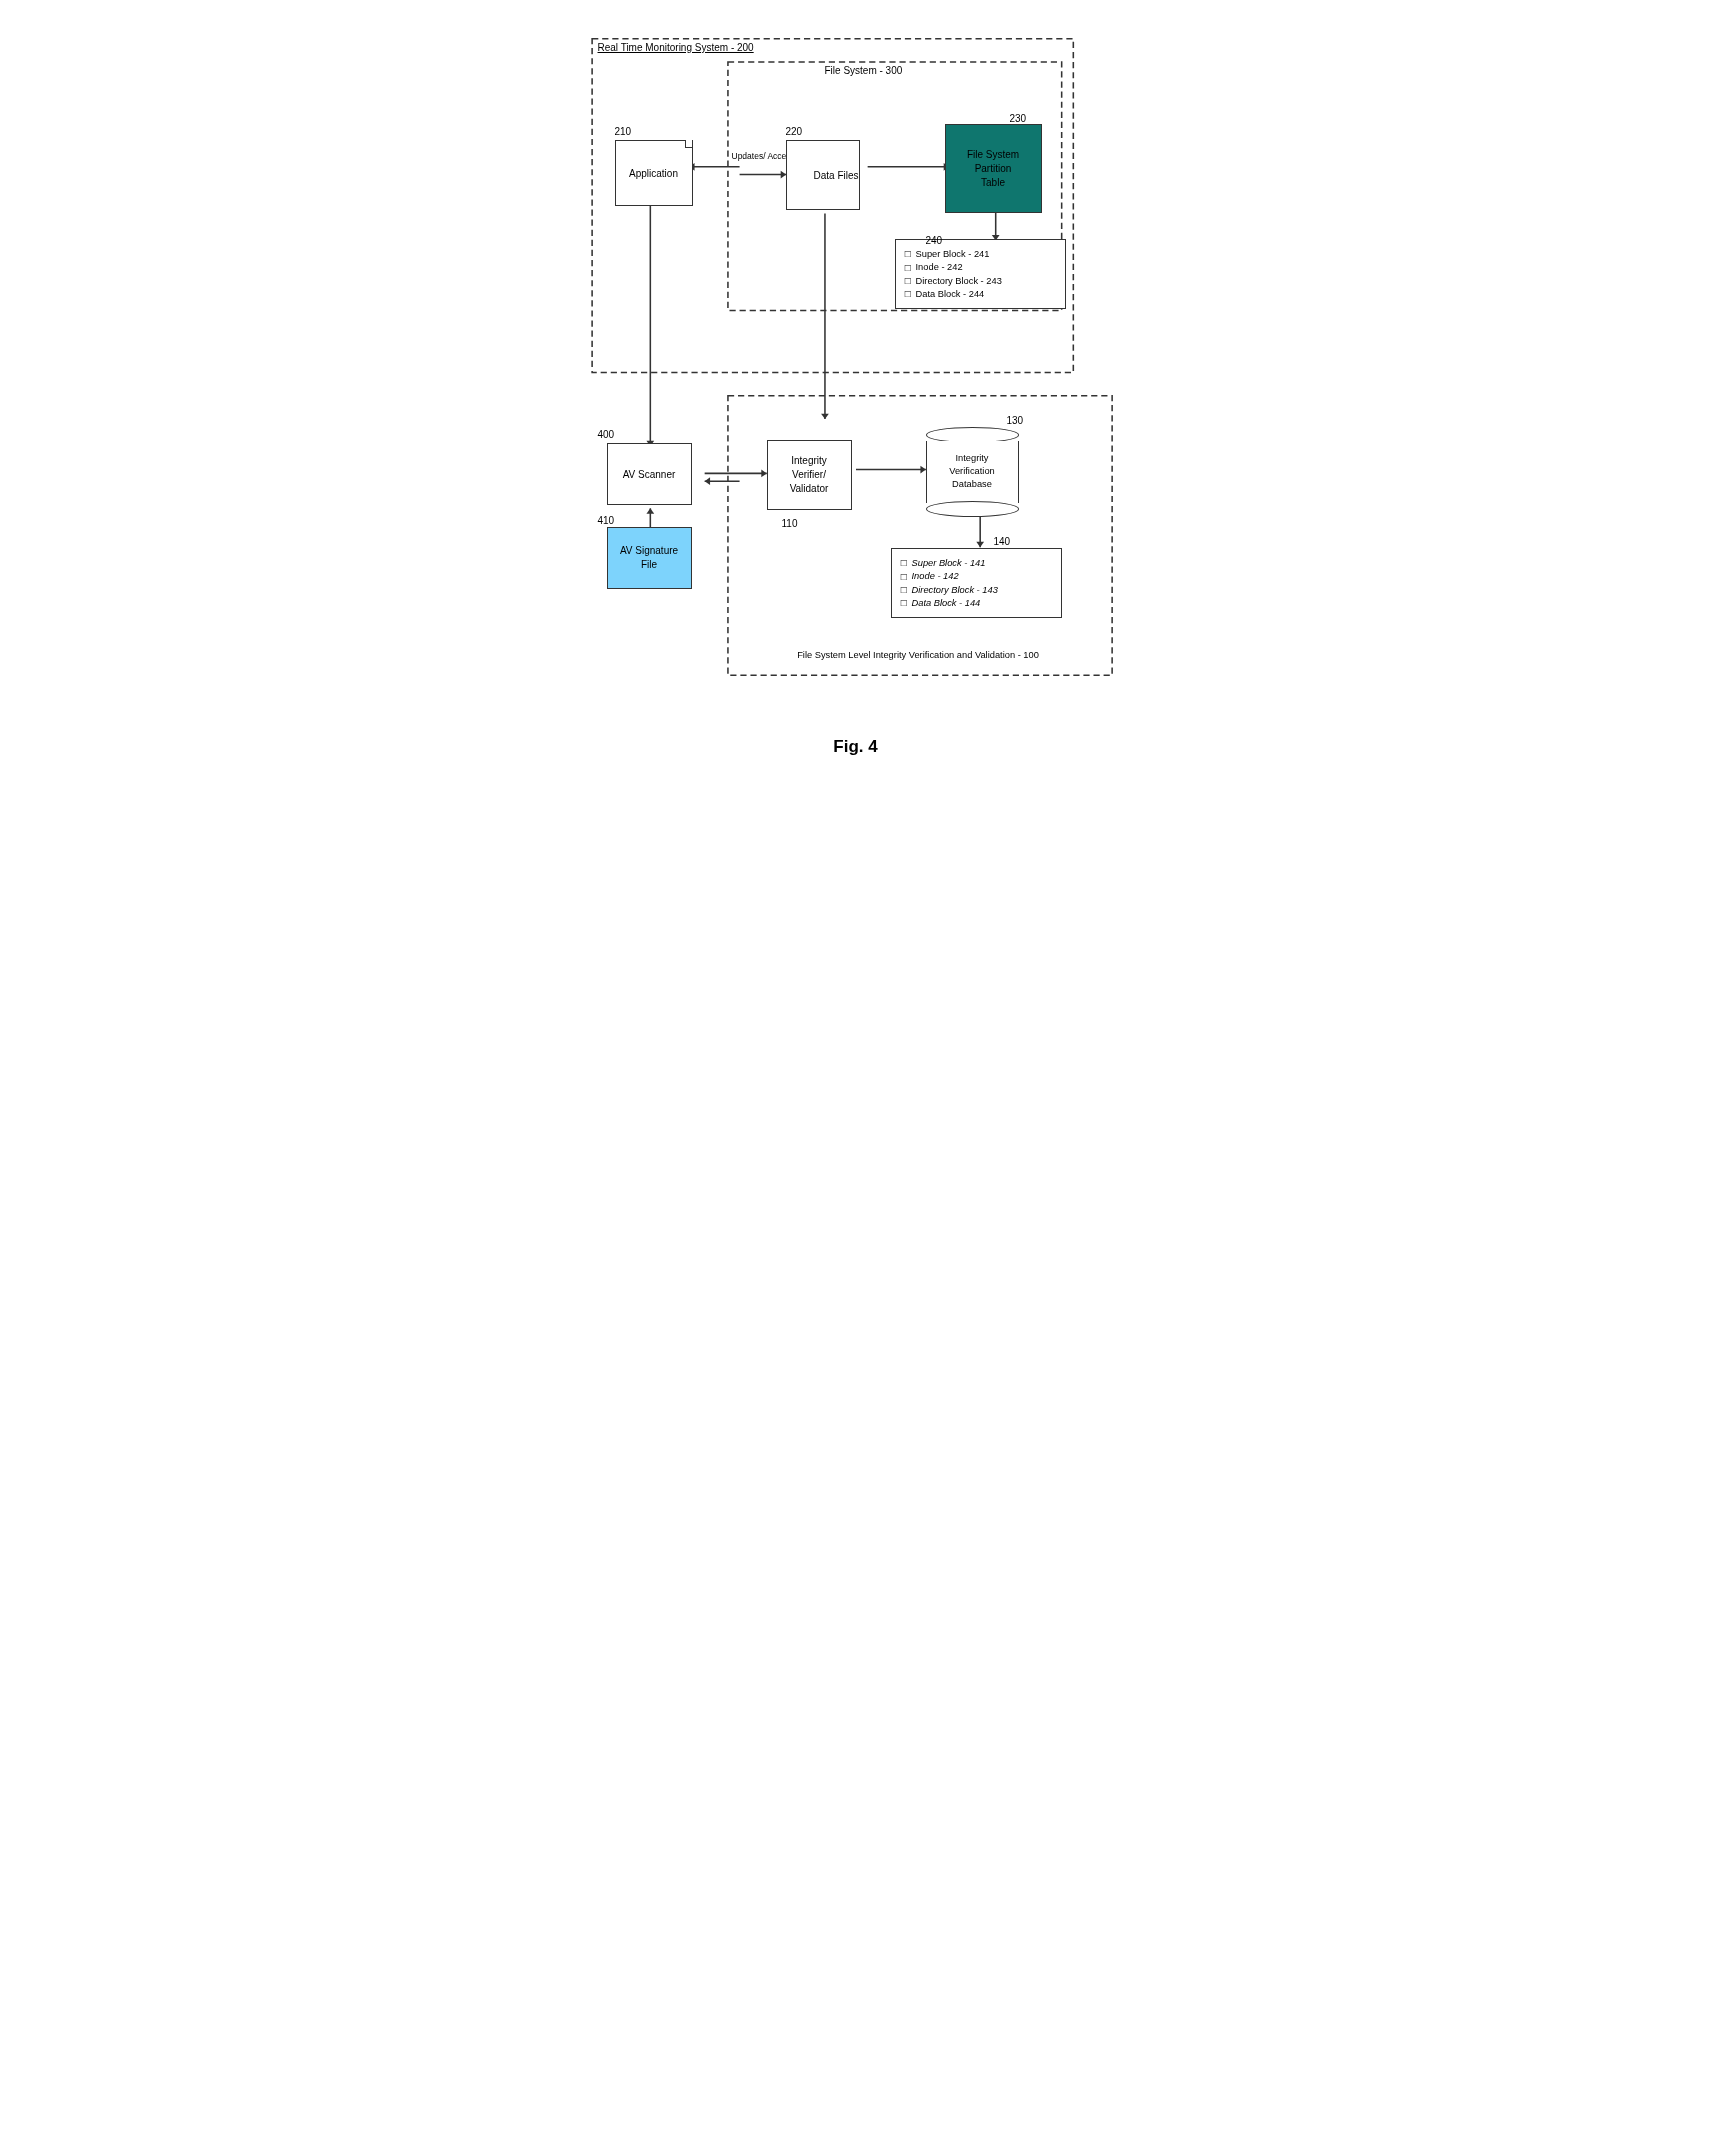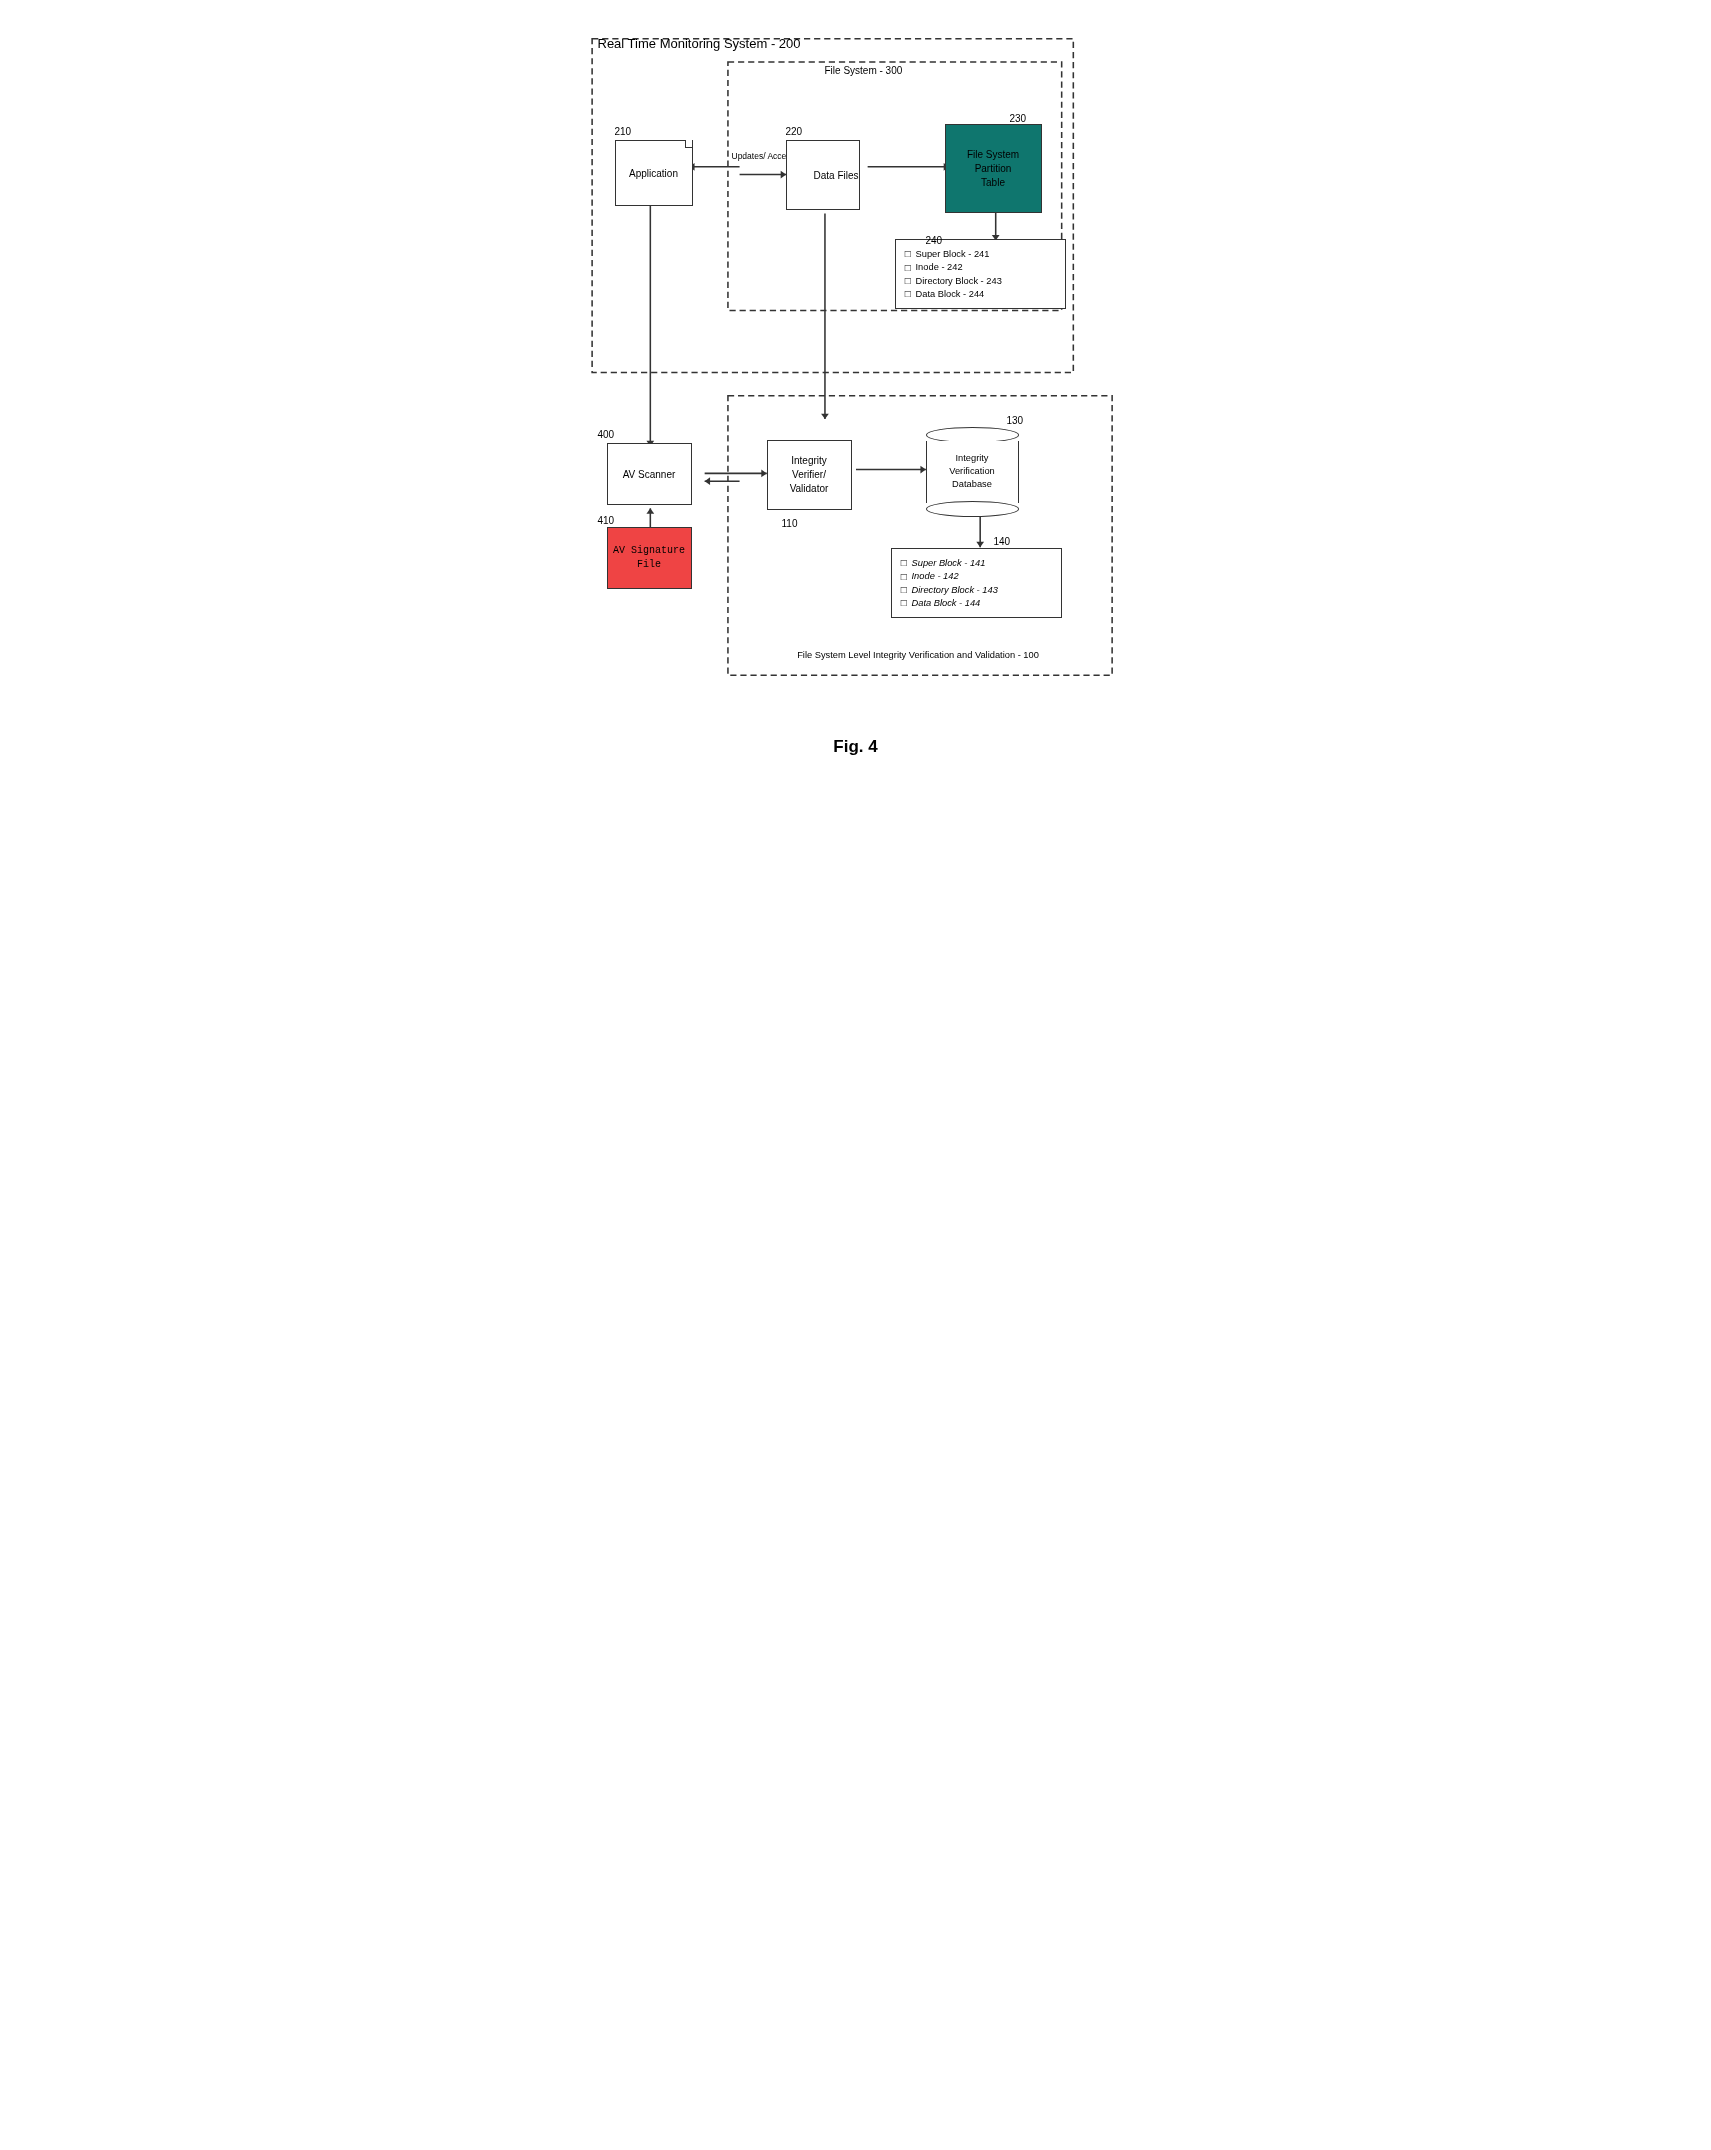--- a/index.html
+++ b/index.html
@@ -111,21 +111,21 @@
 
       <line x1="510" y1="620" x2="510" y2="665" stroke="#333" stroke-width="2"></line>
       <polygon points="510,665 505,658 515,658" fill="#333"></polygon>
       <line x1="510" y1="620" x2="510" y2="600" stroke="#333" stroke-width="2"></line>
       <polygon points="510,600 505,607 515,607" fill="#333"></polygon>
 
       <line x1="85" y1="640" x2="85" y2="615" stroke="#333" stroke-width="2"></line>
       <polygon points="85,615 80,622 90,622" fill="#333"></polygon>
     </svg>
 
-    <div style="position:absolute; top:5px; left:14px; font-size:13px;">Real Time Monitoring System - 200</div>
+    <div style="position:absolute; top:11px; left:14px; font-size:10px;text-decoration:underline;">Real Time Monitoring System - 200</div>
 
     <div style="position:absolute; top:34px; left:241px; font-size:10px;">File System - 300</div>
 
     <div style="position:absolute; top:618px; left:148px; font-size:9.3px; text-align:center; width:373px; line-height:1.4;">File System Level Integrity Verification and
 Validation - 100</div>
 
     <div style="position:absolute; top:109px; left:31px; width:78px; height:66px; border:1.6px solid #333; background:#fff; display:flex; align-items:center; justify-content:center; text-align:center; font-size:10px;">
       <span>Application</span>
     </div>
 
@@ -156,21 +156,21 @@
         <li>Data Block - 244</li>
       </ul>
     </div>
     <div class="ref-number" style="top:204px; left:342px;">240</div>
 
     <div style="position:absolute; top:412px; left:23px; width:85px; height:62px; border:1.6px solid #333; background:#fff; display:flex; align-items:center; justify-content:center; text-align:center; font-size:10px;">
       <span>AV Scanner</span>
     </div>
     <div class="ref-number" style="top:398px; left:14px;">400</div>
 
-    <div style="position:absolute; top:496px; left:23px; width:85px; height:62px; border:1.6px solid #333; background:#ef4444; display:flex; align-items:center; justify-content:center; text-align:center; font-size:10px; line-height:1.4;font-family:Liberation Mono, monospace;">
+    <div style="position:absolute; top:496px; left:23px; width:85px; height:62px; border:1.6px solid #333; background:#7dd3fc; display:flex; align-items:center; justify-content:center; text-align:center; font-size:10px; line-height:1.4;">
       <span style="white-space:pre-line;">AV Signature
 File</span>
     </div>
     <div class="ref-number" style="top:484px; left:14px;">410</div>
 
     <div style="position:absolute; top:409px; left:183px; width:85px; height:70px; border:1.6px solid #333; background:#fff; display:flex; align-items:center; justify-content:center; text-align:center; font-size:10px; line-height:1.4;">
       <span style="white-space:pre-line;">Integrity
 Verifier/
 Validator</span>
     </div>

